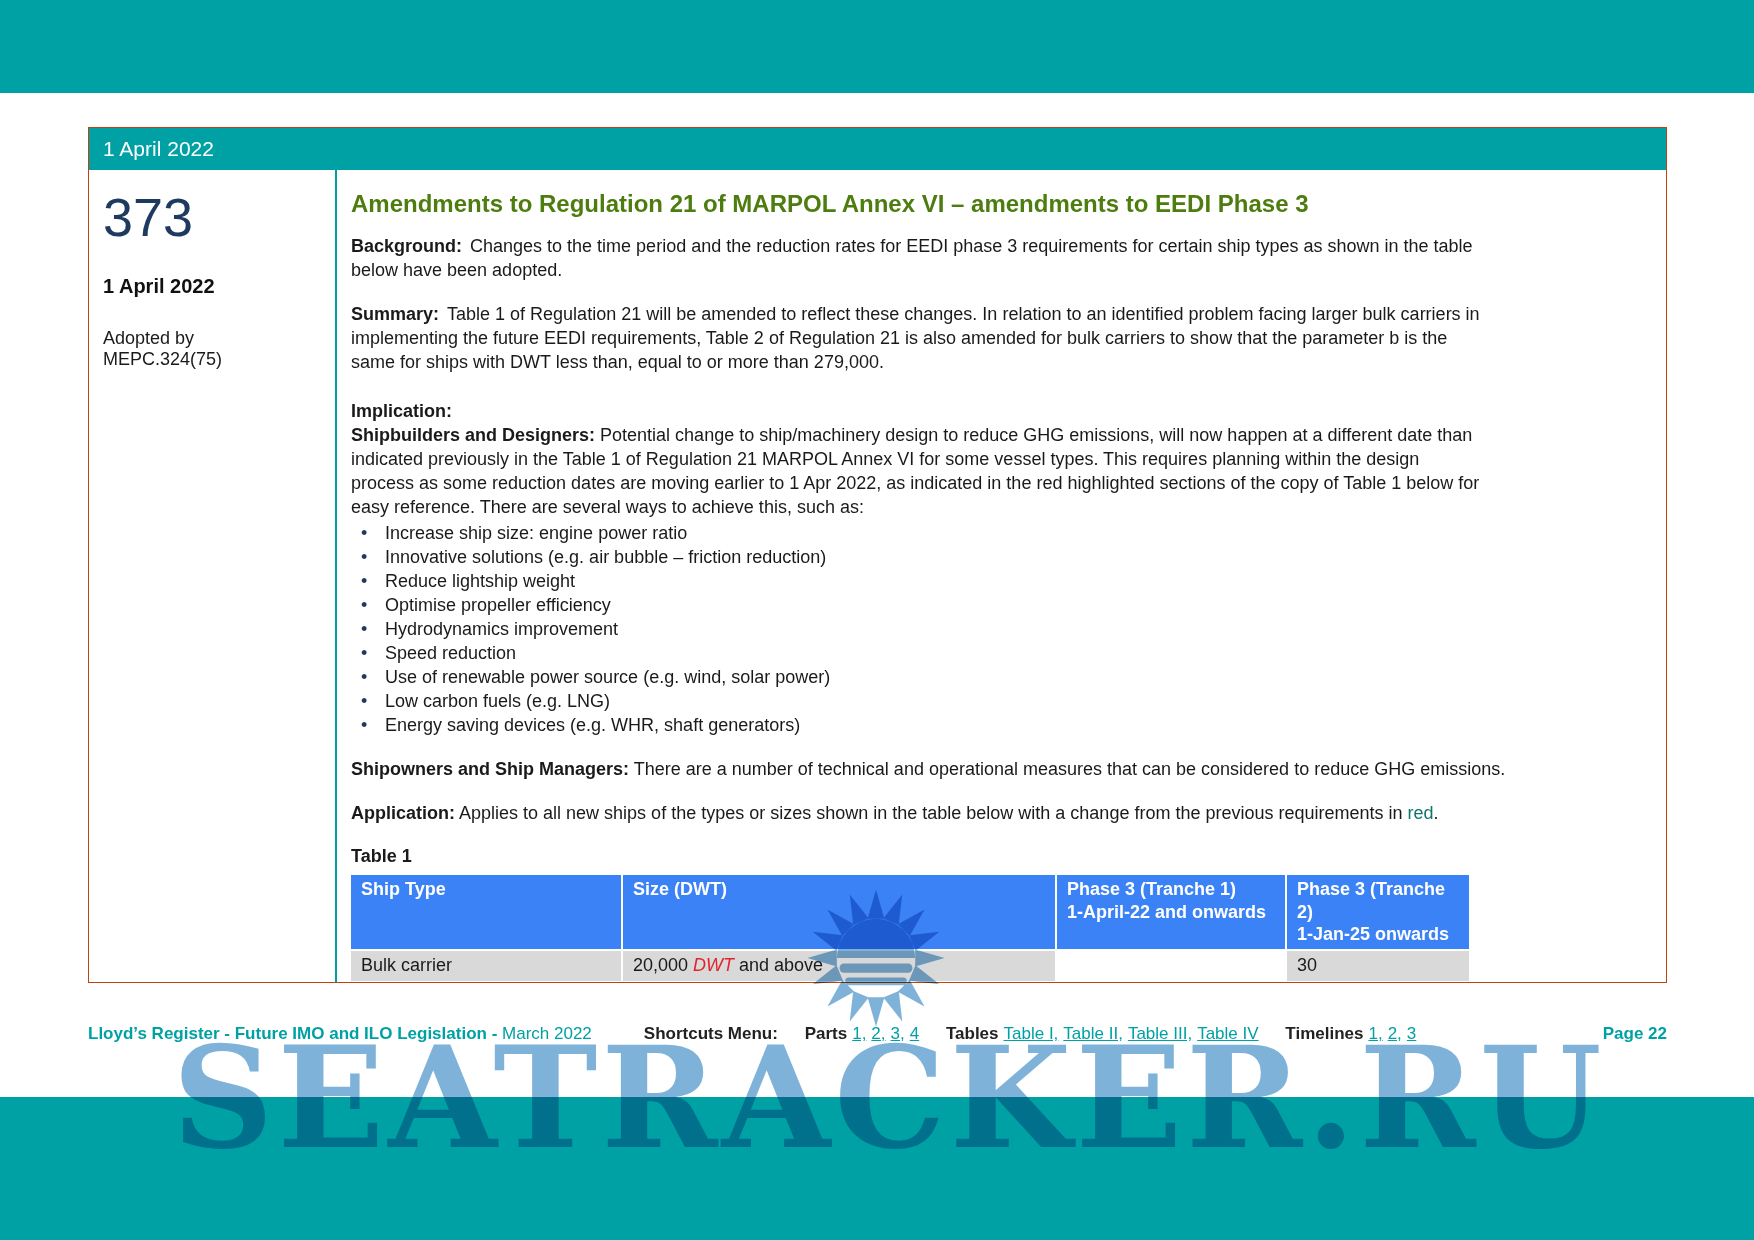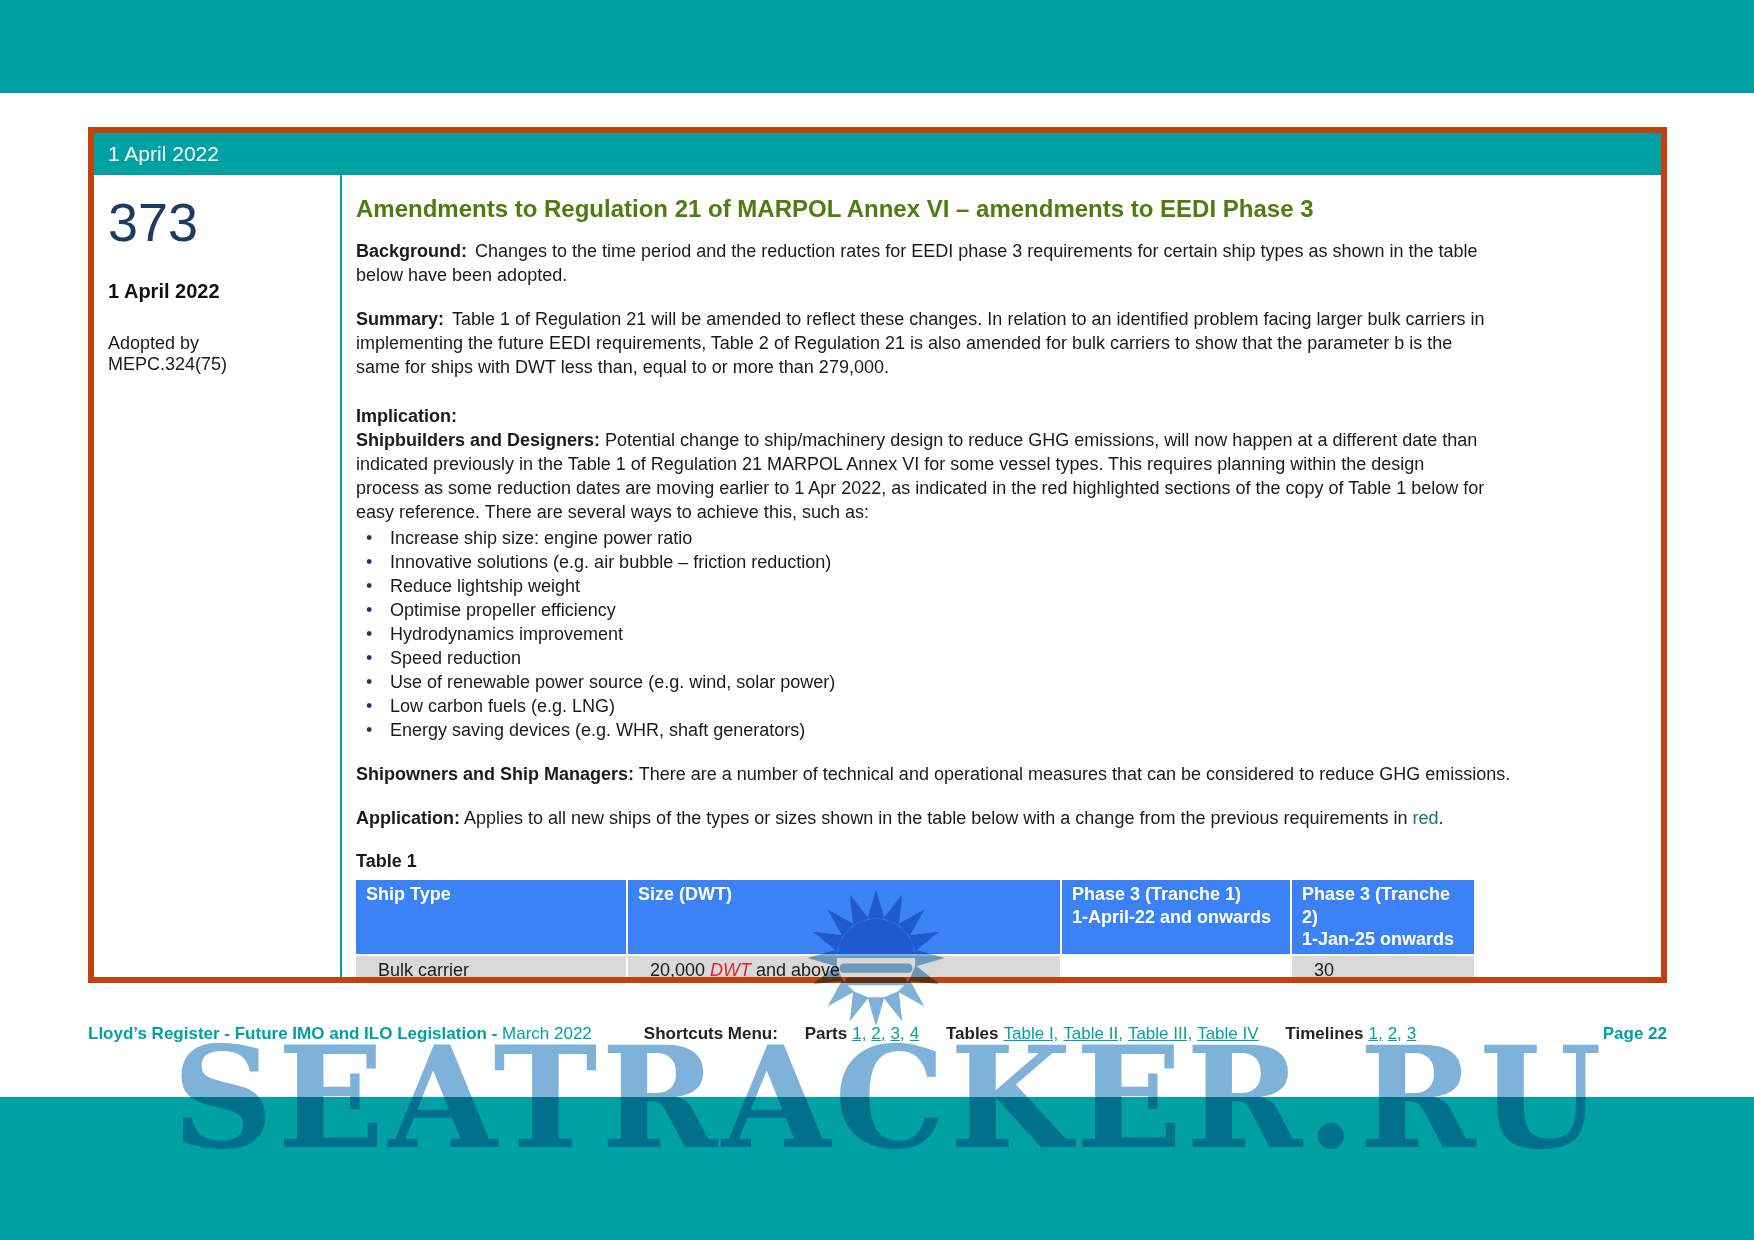--- a/index.html
+++ b/index.html
@@ -13,21 +13,21 @@
   .logo-box {
     position:absolute; top:6px; left:88px; width:56px; height:80px; background:#ffffff;
     display:flex; align-items:flex-start; justify-content:flex-start; padding:6px 0 0 8px; box-sizing:border-box;
   }
   .lr-text { color:#00A1A5; font-size:30px; letter-spacing:-1px; font-family:"DejaVu Sans", sans-serif; }
   .bottombar { position:absolute; left:0; top:1097px; width:1754px; height:143px; background:#00A1A5; z-index:1; }
 
   
   .card {
     position:absolute; left:88px; top:127px; width:1579px; height:856px; box-sizing:border-box;
-    border:6px solid #c2410c; background:#ffffff; z-index:5; overflow:hidden;
+    border:1px solid #c2410c; background:#ffffff; z-index:5; overflow:hidden;
   }
   .banner {
     height:42px; background:#00A1A5; color:#ffffff; display:flex; align-items:center;
     padding-left:14px; font-size:21px;
   }
   .card-body { display:flex; height:812px; }
   .sidebar {
     width:248px; min-width:248px; border-right:2px solid #00A1A5; box-sizing:border-box;
     padding:18px 10px 0 14px;
   }
@@ -52,21 +52,21 @@
   .ri { color:#E0242E; font-style:italic; }
 
   .table-caption { font-weight:bold; margin:0 0 4px 0; font-size:18px; }
   table.t1 { border-collapse:separate; border-spacing:2px; margin-left:-2px; table-layout:fixed; width:1116px; font-size:18px; }
   table.t1 col.c1 { width:270px; } table.t1 col.c2 { width:432px; }
   table.t1 col.c3 { width:228px; } table.t1 col.c4 { width:182px; }
   table.t1 th {
     background:#3b82f6; color:#ffffff; font-weight:bold; text-align:left;
     vertical-align:top; padding:3px 10px; line-height:1.25;
   }
-  table.t1 td { background:#D9D9D9; padding:2px 22px; height:26px; vertical-align:middle; }
+  table.t1 td { background:#D9D9D9; padding:2px 10px; height:26px; vertical-align:middle; }
   table.t1 td.wcell { background:#ffffff; }
 
   
   .footer {
     position:absolute; left:88px; top:1024px; width:1579px; z-index:10;
     display:flex; align-items:baseline; font-size:17px; white-space:nowrap;
   }
   .foot-left { color:#00A1A5; }
   .foot-left b { font-weight:bold; }
   .foot-center { margin-left:52px; color:#222; }

